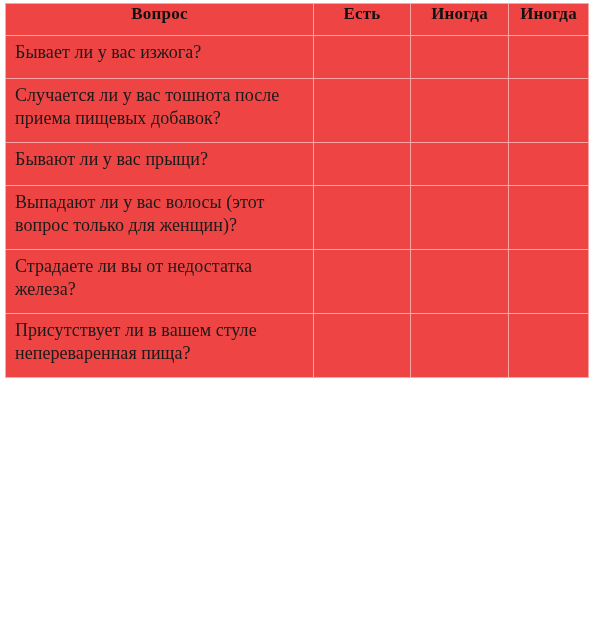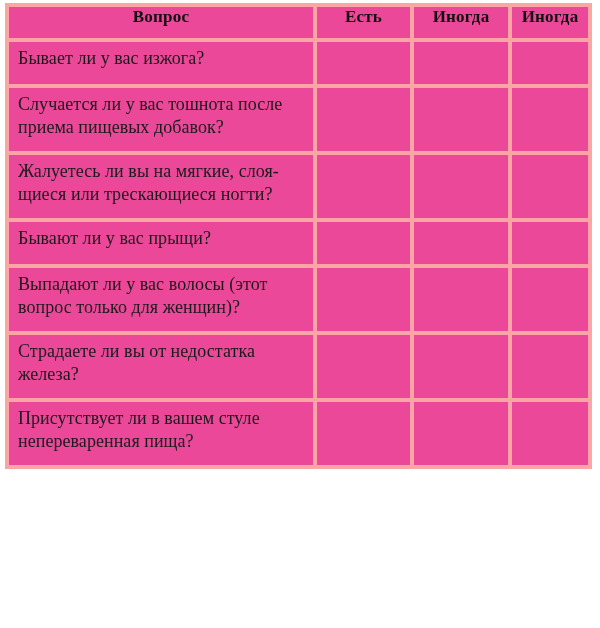--- a/index.html
+++ b/index.html
@@ -31,24 +31,24 @@
     background: #ffffff;
   }
 
   table.questionnaire col.col-question { width: 308px; }
   table.questionnaire col.col-answer-1 { width: 97px; }
   table.questionnaire col.col-answer-2 { width: 98px; }
   table.questionnaire col.col-answer-3 { width: 80px; }
 
   table.questionnaire th,
   table.questionnaire td {
-    border: 4px solid #fca5a5;
+    border: 1px solid #fca5a5;
     padding: 0;
     vertical-align: top;
-    background: #ec4899;
+    background: #ef4444;
   }
 
   
   thead th {
     height: 31px;
     font-weight: bold;
     font-size: 17px;
     letter-spacing: 0.2px;
     text-align: center;
     vertical-align: middle;
@@ -101,27 +101,20 @@
           <td class="answer-cell"></td>
           <td class="answer-cell"></td>
         </tr>
         <tr class="lines-2">
           <td class="question-cell">Случается ли у вас тошнота после
 приема пищевых добавок?</td>
           <td class="answer-cell"></td>
           <td class="answer-cell"></td>
           <td class="answer-cell"></td>
         </tr>
-        <tr class="lines-2">
-          <td class="question-cell">Жалуетесь ли вы на мягкие, слоя-
-щиеся или трескающиеся ногти?</td>
-          <td class="answer-cell"></td>
-          <td class="answer-cell"></td>
-          <td class="answer-cell"></td>
-        </tr>
         <tr class="lines-1">
           <td class="question-cell">Бывают ли у вас прыщи?</td>
           <td class="answer-cell"></td>
           <td class="answer-cell"></td>
           <td class="answer-cell"></td>
         </tr>
         <tr class="lines-2">
           <td class="question-cell">Выпадают ли у вас волосы (этот
 вопрос только для женщин)?</td>
           <td class="answer-cell"></td>

